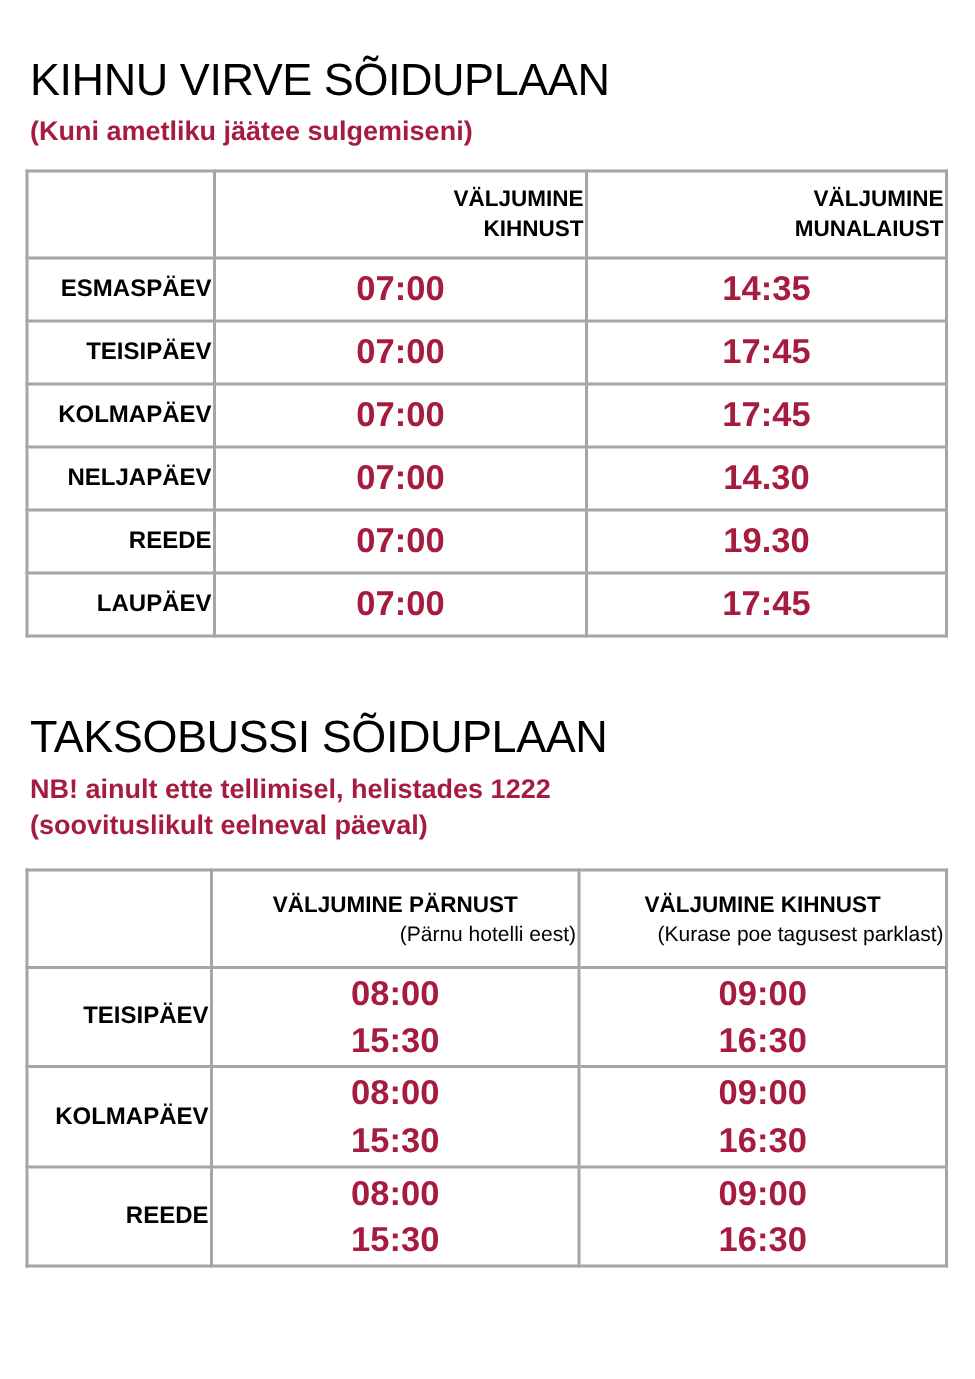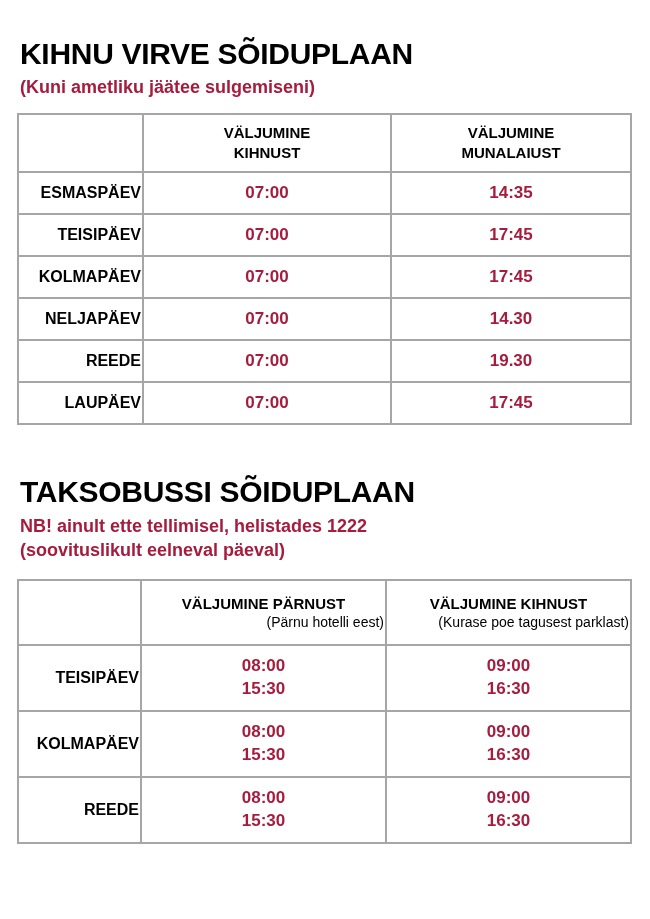--- a/index.html
+++ b/index.html
@@ -10,21 +10,21 @@
   html,body{margin:0;padding:0;}
   body{
     width:650px;height:919px;background:#ffffff;
     font-family:"Liberation Sans", sans-serif;
     color:var(--ink);
     overflow:hidden;
   }
   .section-title{
     margin:0 0 0 20px;
     font-size:30px;
-    font-weight:bold;
+    font-weight:normal;
     letter-spacing:-0.3px;
     line-height:1.1;
     color:var(--ink);
     white-space:nowrap;
   }
   #ferry-title{margin-top:37px;}
   #taxi-title{margin-top:50px;}
   .section-note{
     margin:0 0 0 20px;
     font-size:18px;
@@ -51,36 +51,36 @@
   th{
     font-size:15px;
     font-weight:bold;
     text-align:center;
     line-height:1.3;
     color:var(--ink);
   }
   #ferry-table col.c1{width:125px;}
   #ferry-table col.c2{width:248px;}
   #ferry-table col.c3{width:240px;}
-  #ferry-table th{height:54px;}
+  #ferry-table th{height:54px;text-align:right;}
   #ferry-table td{height:38px;}
   #taxi-table col.c1{width:123px;}
   #taxi-table col.c2{width:245px;}
   #taxi-table col.c3{width:245px;}
   #taxi-table th{height:61px;}
   #taxi-table td{height:62px;}
   .day-cell{
     font-size:16px;
     font-weight:bold;
     text-align:right;
     padding-left:11px;
     color:var(--ink);
   }
   .time-cell{
-    font-size:17px;
+    font-size:23px;
     font-weight:bold;
     text-align:center;
     color:var(--accent);
   }
   .th-line{display:block;}
   .th-sub{
     display:block;
     font-size:14px;
     font-weight:normal;
     line-height:1.25;

